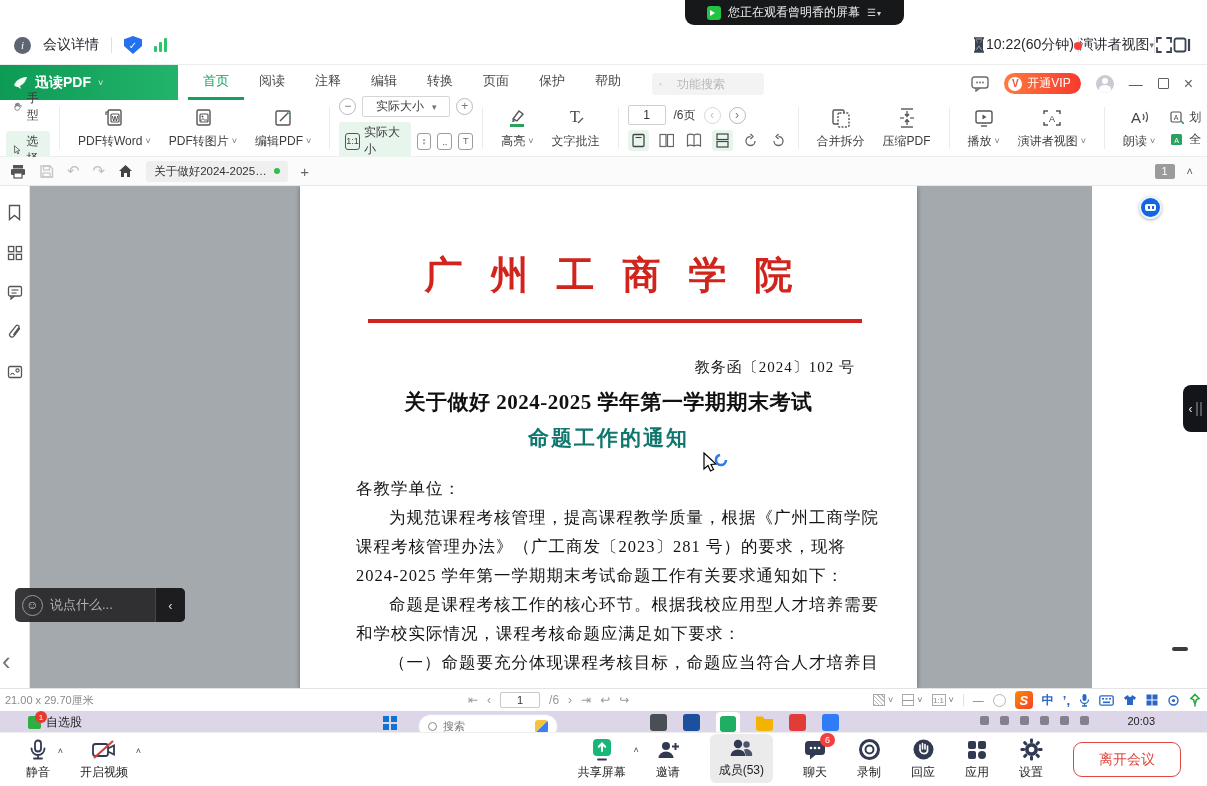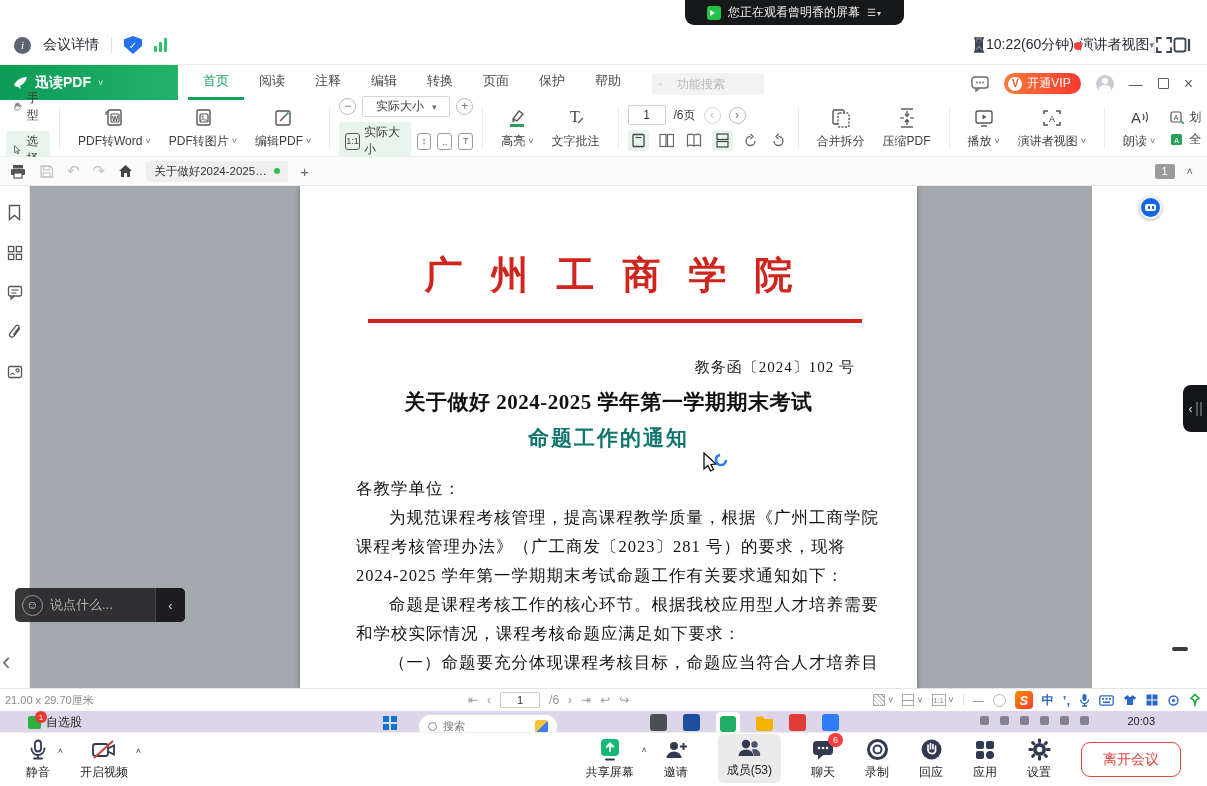--- a/index.html
+++ b/index.html
@@ -176,21 +176,21 @@
 
   
   .mbot { position:absolute; left:0; top:732px; width:1207px; height:54px; background:#fff; border-top:1px solid #ededed;
           display:flex; align-items:center; padding:0 26px; z-index:55; }
   .mb-item { display:flex; flex-direction:column; align-items:center; gap:3px; position:relative; margin-right:30px; }
   .mb-item .lb { font-size:12px; color:#1d1d1d; white-space:nowrap; }
   .mb-caret { position:absolute; right:-13px; top:7px; font-size:9px; color:#4a4a4a; }
   .mb-item.boxed { background:#ebebeb; border-radius:6px; padding:3px 9px 4px; margin-top:-3px; }
   .chatbadge { position:absolute; right:-8px; top:-6px; min-width:15px; height:14px; background:#f53f3f; border-radius:8px; color:#fff;
                font-size:9px; display:flex; align-items:center; justify-content:center; padding:0 3px; }
-  .leave { margin-left:auto; width:100px; height:35px; border:1.5px solid #e0473f; border-radius:9px; color:#e0473f; font-size:14px;
+  .leave { margin-left:auto; width:108px; height:35px; border:1.5px solid #e0473f; border-radius:9px; color:#e0473f; font-size:14px;
            display:flex; align-items:center; justify-content:center; background:#fff; }
   .mbspacer { flex:1; }
 </style>
 </head>
 <body>
 
 <div class="screen">
 
   <div class="ptitle">
     <div class="plogo">

